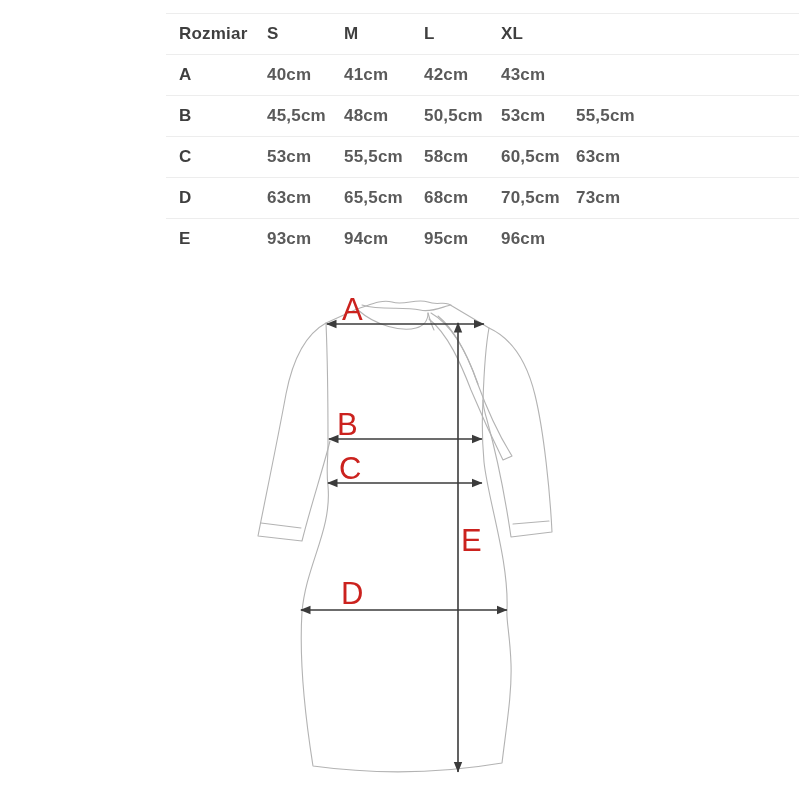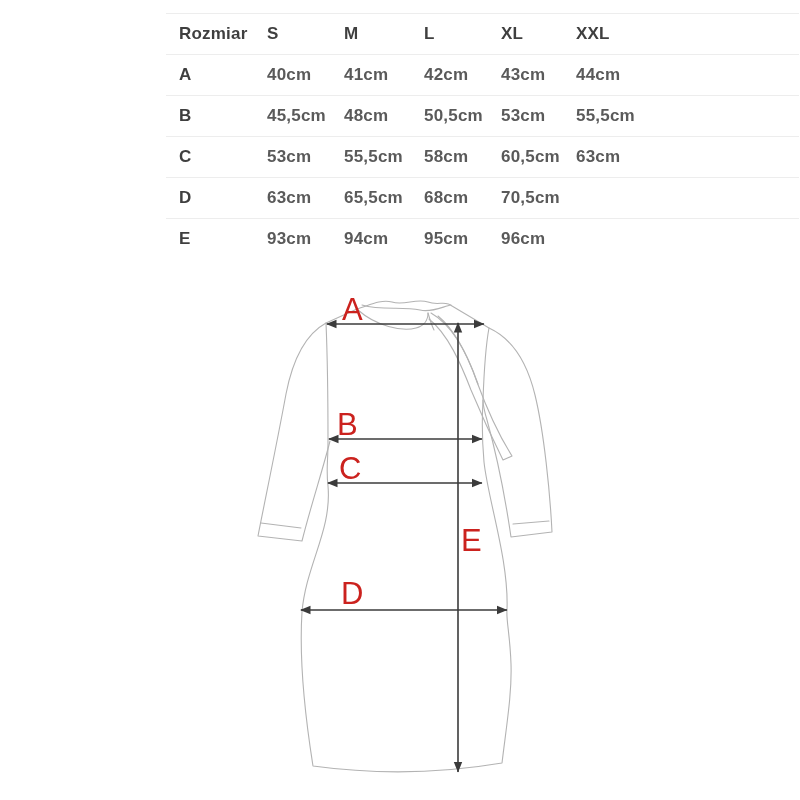--- a/index.html
+++ b/index.html
@@ -50,30 +50,28 @@
 <body>
 
 <div class="size-table">
 
   <div class="tr">
     <div class="td head">Rozmiar</div>
     <div class="td head">S</div>
     <div class="td head">M</div>
     <div class="td head">L</div>
     <div class="td head">XL</div>
-    <div class="td head">XXL</div>
   </div>
 
   <div class="tr">
     <div class="td rowlabel">A</div>
     <div class="td">40cm</div>
     <div class="td">41cm</div>
     <div class="td">42cm</div>
     <div class="td">43cm</div>
-    <div class="td">44cm</div>
   </div>
 
   <div class="tr">
     <div class="td rowlabel">B</div>
     <div class="td">45,5cm</div>
     <div class="td">48cm</div>
     <div class="td">50,5cm</div>
     <div class="td">53cm</div>
     <div class="td">55,5cm</div>
   </div>
@@ -86,20 +84,21 @@
     <div class="td">60,5cm</div>
     <div class="td">63cm</div>
   </div>
 
   <div class="tr">
     <div class="td rowlabel">D</div>
     <div class="td">63cm</div>
     <div class="td">65,5cm</div>
     <div class="td">68cm</div>
     <div class="td">70,5cm</div>
+    <div class="td">73cm</div>
   </div>
 
   <div class="tr">
     <div class="td rowlabel">E</div>
     <div class="td">93cm</div>
     <div class="td">94cm</div>
     <div class="td">95cm</div>
     <div class="td">96cm</div>
   </div>
 

